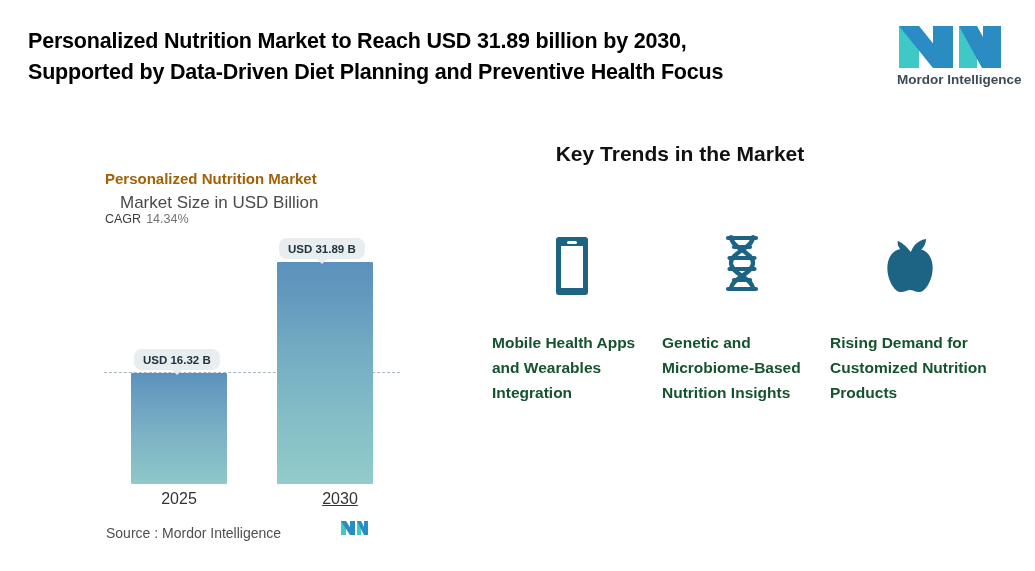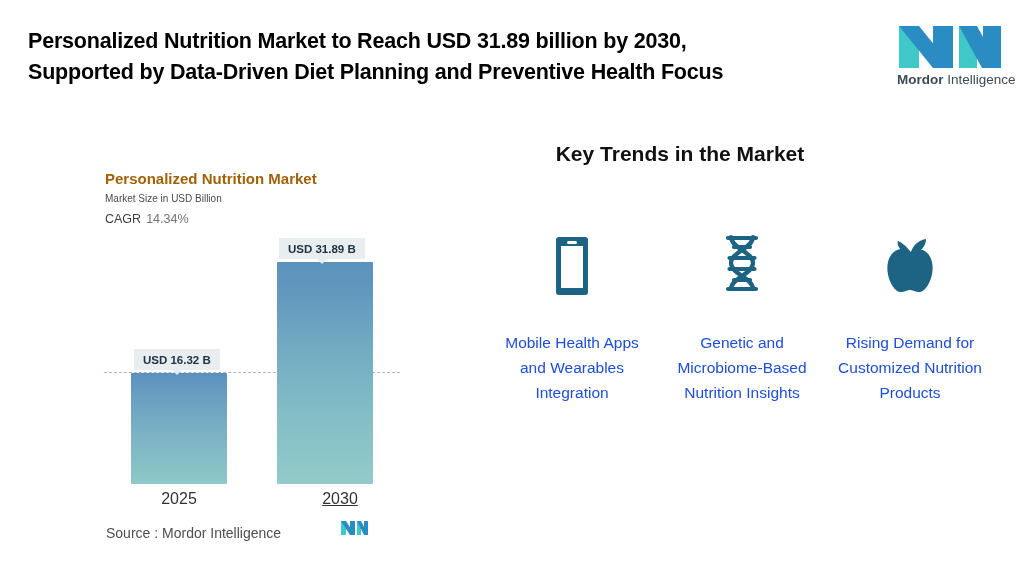--- a/index.html
+++ b/index.html
@@ -23,31 +23,31 @@
   .title .tline{display:block;white-space:nowrap;}
 
   
   .logo{position:absolute;left:897px;top:18px;width:110px;height:78px;}
   .logo-mark{position:absolute;left:0;top:0;width:108px;height:52px;}
   .logo-text{
     position:absolute;left:0;top:54px;width:110px;
     text-align:center;font-size:13.5px;color:#3b4a57;white-space:nowrap;
   }
   .logo-text b{font-weight:bold;}
-  .logo-text span{font-weight:normal;}
+  .logo-text span{font-weight:bold;}
 
   
   .chart-panel{position:absolute;left:0;top:120px;width:470px;height:440px;}
   .chart-title{
     position:absolute;left:105px;top:50px;
     font-size:15px;font-weight:bold;color:#a16207;white-space:nowrap;
   }
   .chart-sub{
-    position:absolute;left:105px;top:73px;
-    font-size:10px;color:#4a4a4a;white-space:nowrap;
+    position:absolute;left:120px;top:73px;
+    font-size:17px;color:#4a4a4a;white-space:nowrap;
   }
   .chart-cagr{
     position:absolute;left:105px;top:92px;
     font-size:12.5px;color:#3d3d3d;white-space:nowrap;
   }
   .chart-cagr .cagr-val{color:#737373;margin-left:5px;}
 
   .plot{position:absolute;left:0;top:0;width:470px;height:440px;}
 
   .refline{
@@ -60,21 +60,21 @@
     left:131px;top:253px;width:96px;height:111px;
     background:linear-gradient(to bottom,#5b92bd 0%,#6a9fc2 22%,#7cb2c4 55%,#8ec8c8 100%);
   }
   .bar-2030{
     left:277px;top:142px;width:96px;height:222px;
     background:linear-gradient(to bottom,#5b92bd 0%,#6398be 14%,#74adc3 42%,#85bfc6 72%,#93cbca 100%);
   }
 
   .vlabel{
     position:absolute;height:21px;
-    background:#e8eef0;border-radius:0;
+    background:#e8eef0;border-radius:8px;
     display:flex;align-items:center;justify-content:center;
     font-size:11.5px;font-weight:bold;color:#22333f;
     padding:0 9px;white-space:nowrap;
   }
   .vlabel::after{
     content:"";position:absolute;left:50%;margin-left:-5px;bottom:-5px;
     width:0;height:0;border-left:5px solid transparent;
     border-right:5px solid transparent;border-top:5px solid #e8eef0;
   }
   .vlabel-2025{left:134px;top:229px;}
@@ -100,22 +100,22 @@
     font-size:21px;font-weight:bold;color:#111111;white-space:nowrap;
   }
   .trend-col{position:absolute;top:110px;width:160px;}
   .trend-col-1{left:22px;}
   .trend-col-2{left:192px;}
   .trend-col-3{left:360px;}
   .trend-icon{
     height:72px;display:flex;align-items:center;justify-content:center;
   }
   .trend-label{
-    margin-top:28px;text-align:center;
-    font-size:15.5px;font-weight:normal;line-height:25px;color:#1d4ed8;
+    margin-top:28px;
+    font-size:15.5px;font-weight:bold;line-height:25px;color:#14532d;
   }
 </style>
 </head>
 <body>
 
 <div class="page">
 
   <div class="header">
     <div class="title">
       <span class="tline">Personalized Nutrition Market to Reach USD 31.89 billion by 2030,</span>

